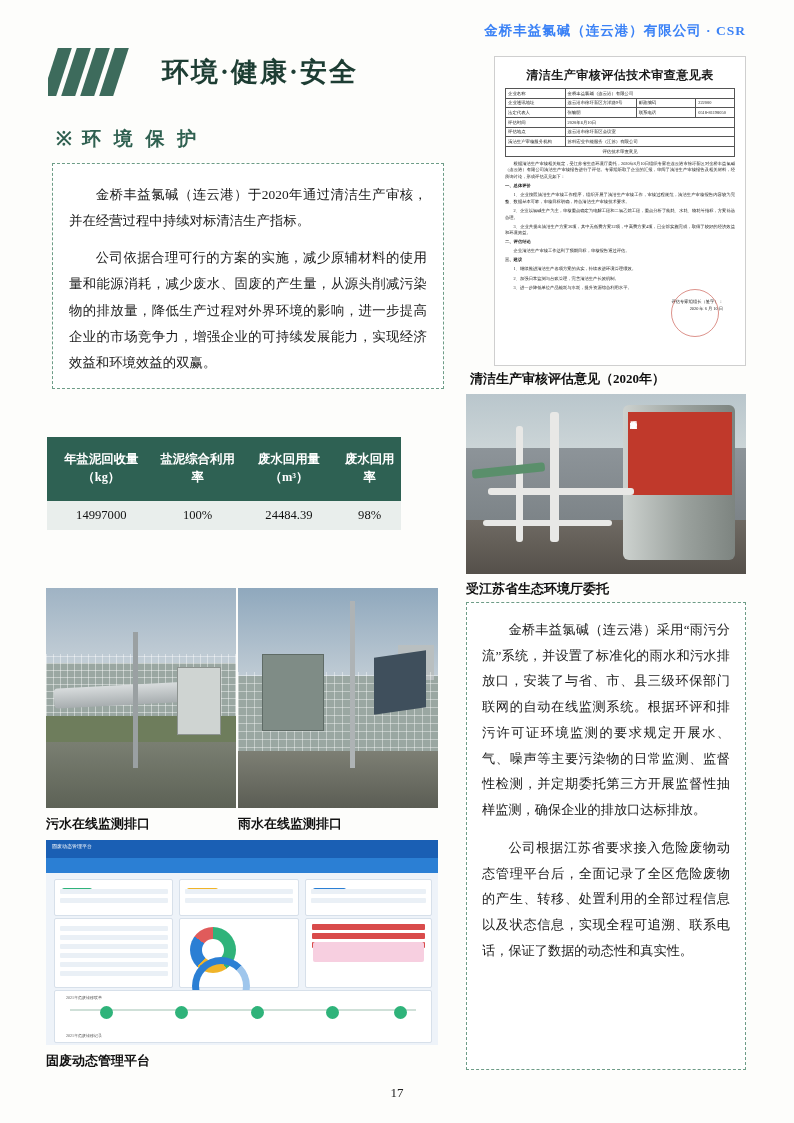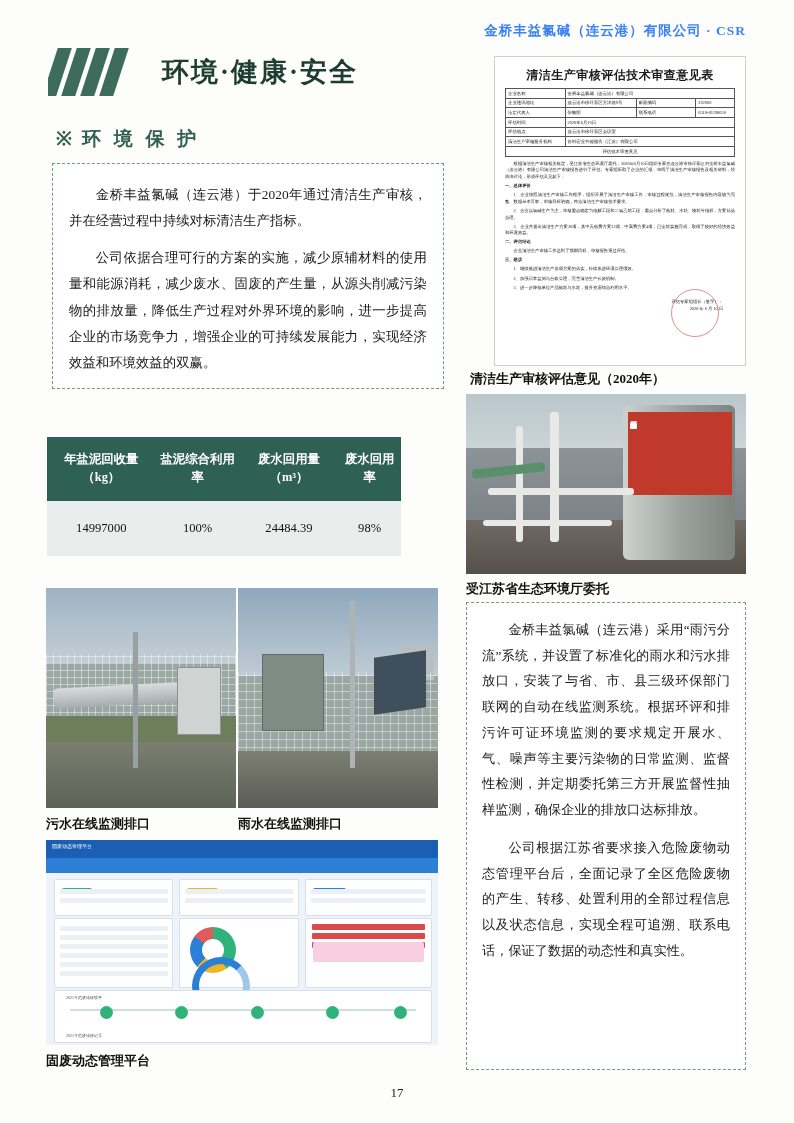--- a/index.html
+++ b/index.html
@@ -185,21 +185,21 @@
     padding:14px 4px;
     line-height:1.45;
     border:none;
     text-align:center;
     vertical-align:middle;
   }
   .data-table td{
     background:#e9eeec;
     color:#111;
     font-size:12.6px;
-    padding:20px 4px;
+    padding:7px 4px;
     text-align:center;
     border:none;
   }
 
   
   .photo{
     position:absolute;
     overflow:hidden;
     background:#9aa7a2;
   }

